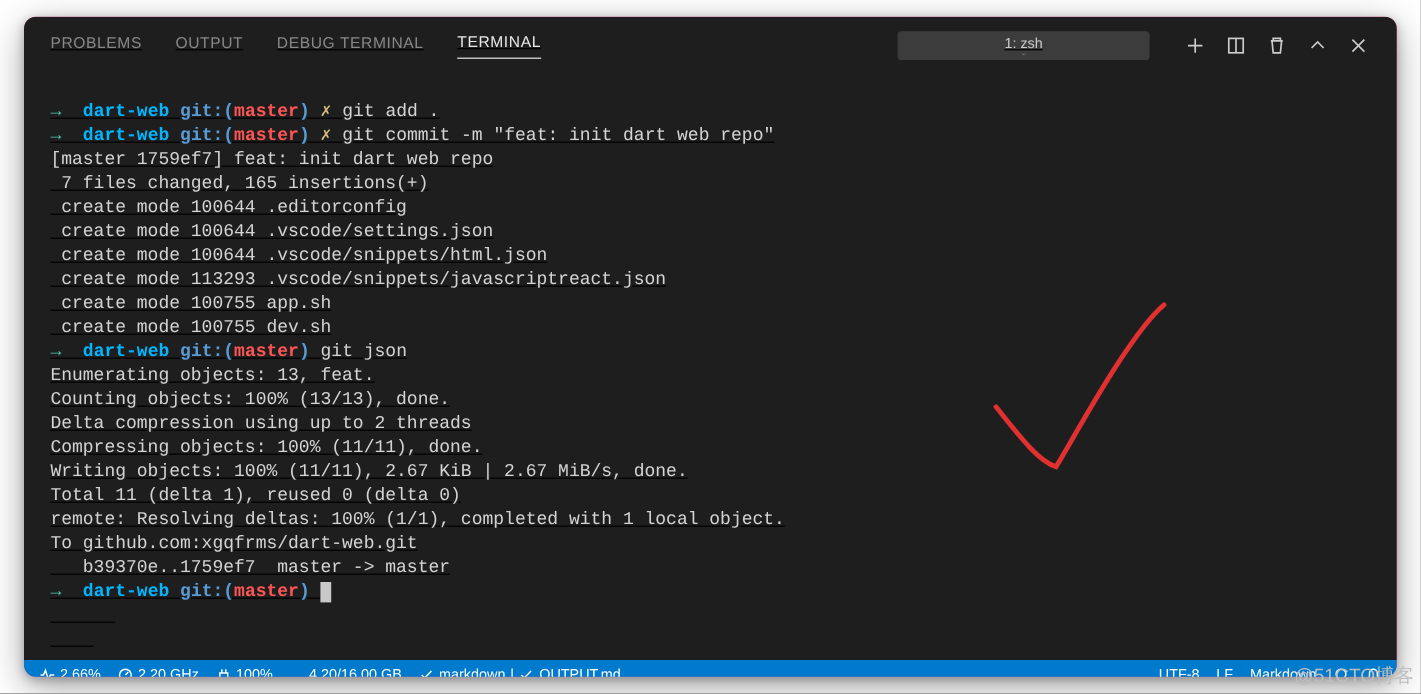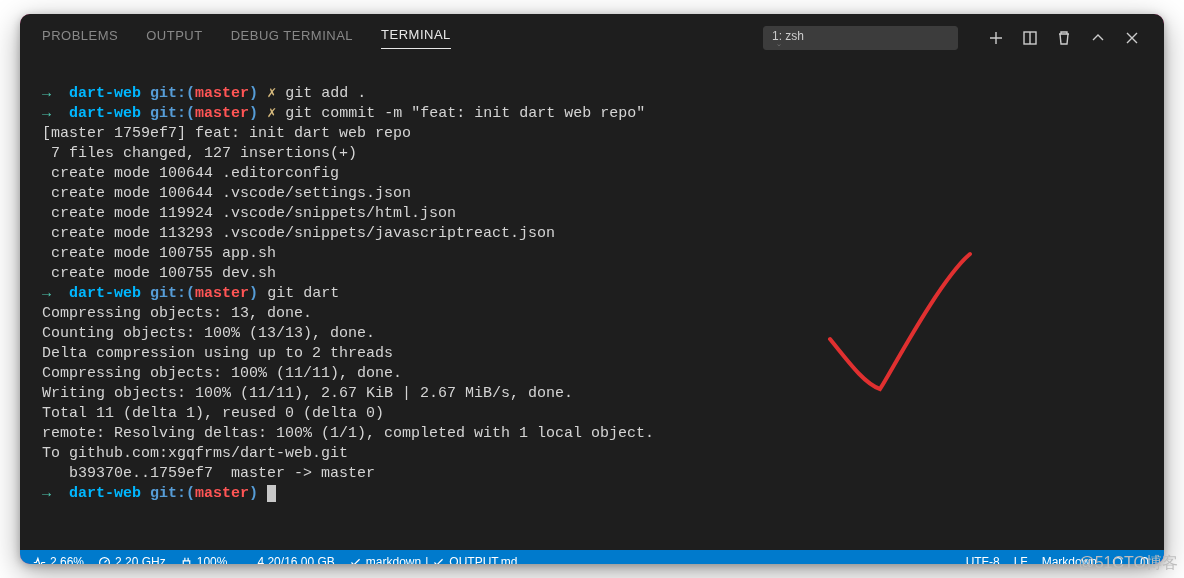--- a/index.html
+++ b/index.html
@@ -16,20 +16,21 @@
   left: 20px;
   top: 14px;
   width: 1144px;
   height: 550px;
   background: #ec4899;
   border-radius: 10px;
   box-shadow: 0 8px 30px rgba(0,0,0,0.35), 0 2px 8px rgba(0,0,0,0.25);
   overflow: hidden;
   display: flex;
   flex-direction: column;
+  text-decoration: underline;
 }
 .panel-area {
   background: #1e1e1e;
   flex: 1;
   display: flex;
   flex-direction: column;
   padding-top: 12px;
 }
 .tabbar {
   display: flex;
@@ -43,22 +44,23 @@
 .tablabel { letter-spacing: 0.5px; cursor: pointer; padding-bottom: 6px; }
 .tablabel.active { color: #e8e8e8; border-bottom: 1px solid #e8e8e8; }
 .tab-spacer { flex: 1; }
 .term-select {
   background: #3c3c3c;
   color: #ccc;
   border: 1px solid #3c3c3c;
   border-radius: 3px;
   padding: 2px 8px;
   height: 24px;
-  width: 195px;
-  display: flex;
+  width: 210px;
+  display: flex;
+  align-items: center;
   justify-content: space-between;
   font-size: 12px;
   cursor: pointer;
   flex-direction: column;
 }
 .term-select svg { width: 14px; height: 14px; fill: #ccc; }
 .panel-actions { display: flex; gap: 14px; align-items: center; color: #ccc; }
 .panel-actions .ic { width: 20px; height: 20px; display: flex; align-items: center; justify-content: center; cursor: pointer; }
 .panel-actions svg { width: 16px; height: 16px; stroke: #ccc; fill: none; stroke-width: 1.4; }
 .terminal {
@@ -154,29 +156,29 @@
               <path d="M3 3l10 10M13 3L3 13"></path>
             </svg>
         </span>
       </div>
     </div>
 
     <div class="terminal">
 <span class="arrow-ok">→</span>  <span class="dir">dart-web</span> <span class="git-label">git:(</span><span class="branch">master</span><span class="git-label">)</span> <span class="xmark">✗</span> <span class="cmd">git add .</span>
 <span class="arrow-ok">→</span>  <span class="dir">dart-web</span> <span class="git-label">git:(</span><span class="branch">master</span><span class="git-label">)</span> <span class="xmark">✗</span> <span class="cmd">git commit -m "feat: init dart web repo"</span>
 <span class="out">[master 1759ef7] feat: init dart web repo</span>
-<span class="out"> 7 files changed, 127 insertions(+)</span>
+<span class="out"> 7 files changed, 165 insertions(+)</span>
 <span class="out"> create mode 100644 .editorconfig</span>
 <span class="out"> create mode 100644 .vscode/settings.json</span>
-<span class="out"> create mode 119924 .vscode/snippets/html.json</span>
+<span class="out"> create mode 100644 .vscode/snippets/html.json</span>
 <span class="out"> create mode 113293 .vscode/snippets/javascriptreact.json</span>
 <span class="out"> create mode 100755 app.sh</span>
 <span class="out"> create mode 100755 dev.sh</span>
-<span class="arrow-ok">→</span>  <span class="dir">dart-web</span> <span class="git-label">git:(</span><span class="branch">master</span><span class="git-label">)</span> <span class="cmd">git dart</span>
-<span class="out">Compressing objects: 13, done.</span>
+<span class="arrow-ok">→</span>  <span class="dir">dart-web</span> <span class="git-label">git:(</span><span class="branch">master</span><span class="git-label">)</span> <span class="cmd">git json</span>
+<span class="out">Enumerating objects: 13, feat.</span>
 <span class="out">Counting objects: 100% (13/13), done.</span>
 <span class="out">Delta compression using up to 2 threads</span>
 <span class="out">Compressing objects: 100% (11/11), done.</span>
 <span class="out">Writing objects: 100% (11/11), 2.67 KiB | 2.67 MiB/s, done.</span>
 <span class="out">Total 11 (delta 1), reused 0 (delta 0)</span>
 <span class="out">remote: Resolving deltas: 100% (1/1), completed with 1 local object.</span>
 <span class="out">To github.com:xgqfrms/dart-web.git</span>
 <span class="out">   b39370e..1759ef7  master -&gt; master</span>
 <span class="arrow-ok">→</span>  <span class="dir">dart-web</span> <span class="git-label">git:(</span><span class="branch">master</span><span class="git-label">)</span> <span class="cursor"></span>
       <svg class="checkmark-annot" width="180" height="170" viewBox="0 0 180 170">

